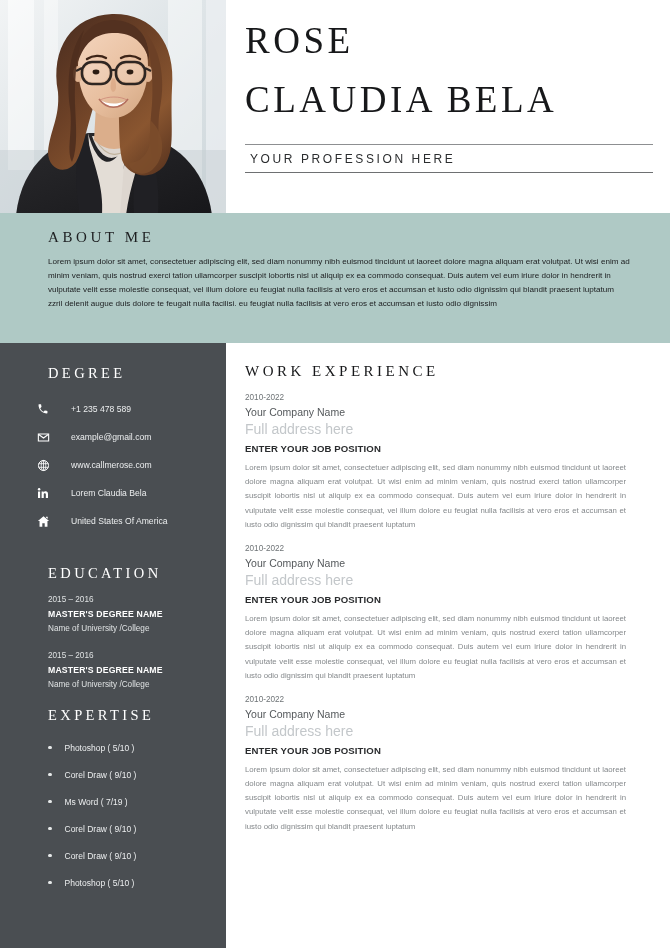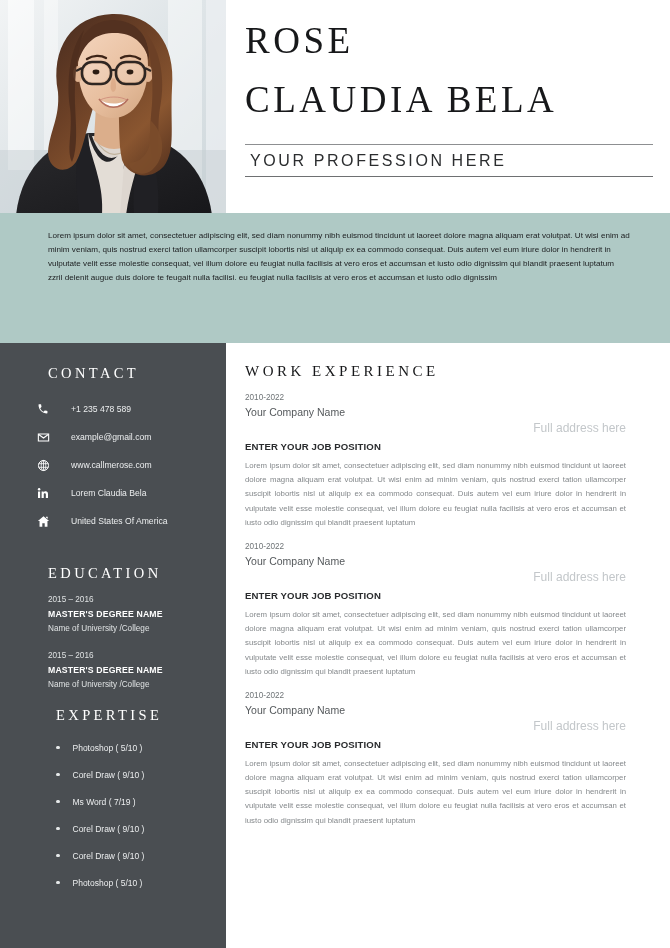--- a/index.html
+++ b/index.html
@@ -52,21 +52,21 @@
   #name-first { font-size: 37px; padding-top: 8px; }
   #name-last  { font-size: 37px; padding-top: 22px; }
 
   #profession-block {
     margin-top: 26px;
     width: 408px;
     border-top: 1px solid #8d8f91;
     border-bottom: 1px solid #6e7072;
   }
   #profession {
-    font-size: 16px;
+    font-size: 12px;
     letter-spacing: 2.6px;
     color: #2b2d2f;
     padding: 7px 4px 6px 5px;
     white-space: nowrap;
   }
 
   
   #about {
     position: absolute;
     left: 0; top: 213px;
@@ -142,21 +142,21 @@
     color: #ffffff;
     letter-spacing: 0.15px;
     margin-bottom: 5px;
   }
   .edu-school {
     font-size: 8.2px;
     color: #dfe2e3;
   }
 
   
-  #expertise { margin-top: 4px; padding-left: 8px; }
+  #expertise { margin-top: 4px; }
   #exp-list { padding-left: 48px; margin-top: 10px; }
   .exp-item {
     display: flex;
     align-items: center;
     height: 27px;
     font-size: 8.5px;
     color: #eceeef;
     text-align: right;
   }
   .exp-bullet {
@@ -187,24 +187,23 @@
     font-size: 8.2px;
     color: #6f7477;
     margin-bottom: 4px;
   }
   .job-company {
     font-size: 10.5px;
     color: #55595c;
     margin-bottom: 3px;
   }
   .job-address {
-    font-size: 12px;
+    font-size: 14px;
     color: #c3c7ca;
     margin-bottom: 6px;
-    text-align: right;
   }
   .job-position {
     font-size: 9.6px;
     font-weight: bold;
     color: #2a2c2e;
     letter-spacing: 0.1px;
     margin-bottom: 7px;
   }
   .job-body {
     font-size: 7.8px;
@@ -303,27 +302,28 @@
     <div id="header-text">
       <div class="name-line" id="name-first">ROSE</div>
       <div class="name-line" id="name-last">CLAUDIA BELA</div>
       <div id="profession-block">
         <div id="profession">YOUR PROFESSION HERE</div>
       </div>
     </div>
   </div>
 
   <div id="about">
+    <div id="about-title">ABOUT ME</div>
     <div id="about-body">Lorem ipsum dolor sit amet, consectetuer adipiscing elit, sed diam nonummy nibh euismod tincidunt ut laoreet dolore magna aliquam erat volutpat. Ut wisi enim ad minim veniam, quis nostrud exerci tation ullamcorper suscipit lobortis nisl ut aliquip ex ea commodo consequat. Duis autem vel eum iriure dolor in hendrerit in vulputate velit esse molestie consequat, vel illum dolore eu feugiat nulla facilisis at vero eros et accumsan et iusto odio dignissim qui blandit praesent luptatum zzril delenit augue duis dolore te feugait nulla facilisi. eu feugiat nulla facilisis at vero eros et accumsan et iusto odio dignissim</div>
   </div>
 
   <div id="sidebar">
 
     <div>
-      <div class="side-title">CONTACT</div>
+      <div class="side-title">DEGREE</div>
 
       <div id="contact-list">
 
         <div class="contact-row">
           <span class="c-icon">
             <svg width="12" height="12" viewBox="0 0 24 24">
                 <path d="M6.6 10.8c1.4 2.8 3.8 5.1 6.6 6.6l2.2-2.2c.3-.3.7-.4 1-.2 1.1.4 2.3.6 3.5.6.6 0 1 .4 1 1V20c0 .6-.4 1-1 1C10.8 21 3 13.2 3 3.5 3 3 3.4 2.5 4 2.5h3.4c.6 0 1 .4 1 1 0 1.2.2 2.4.6 3.5.1.4 0 .8-.2 1.1l-2.2 2.2z"></path>
               </svg>
           </span>
           <span class="c-text">+1 235 478 589</span>

